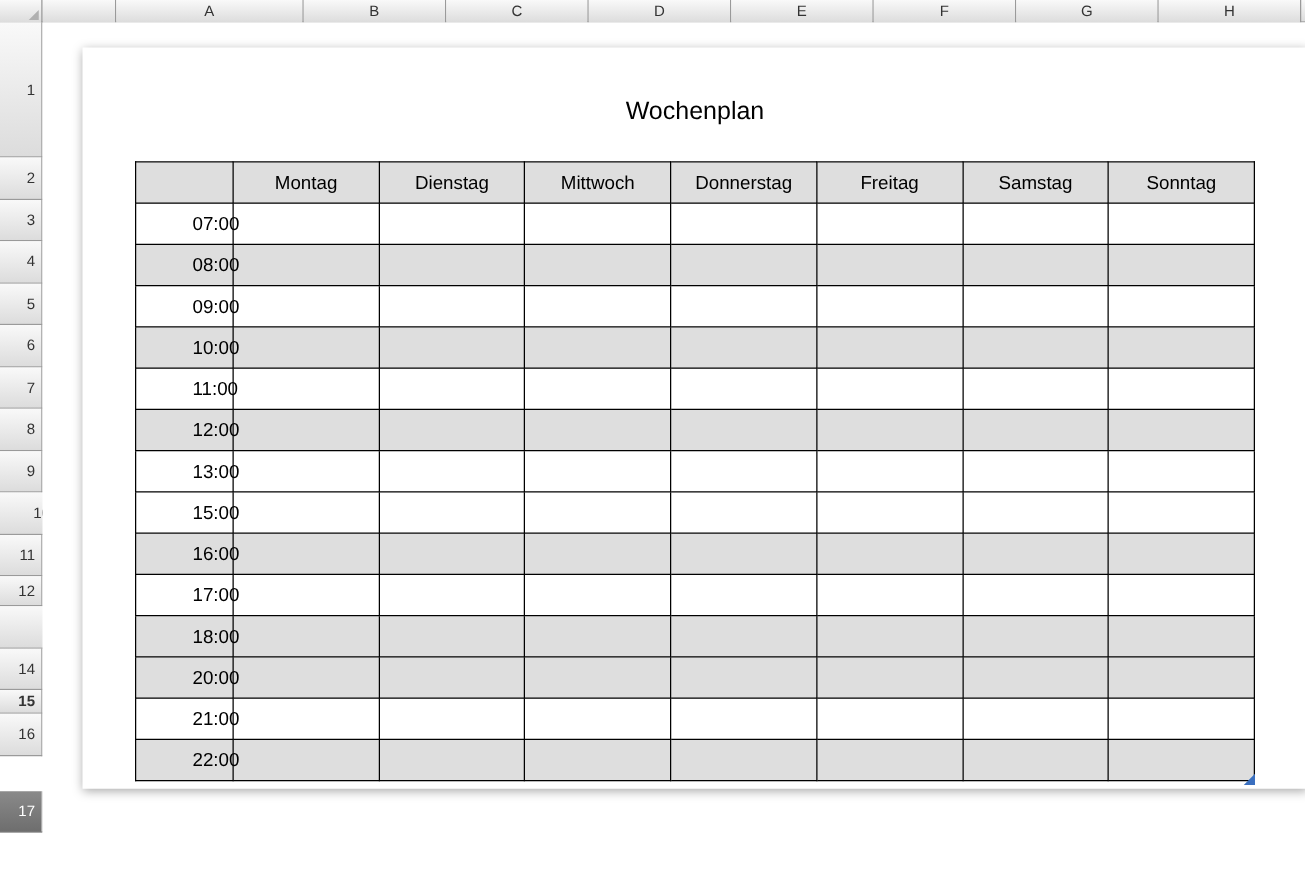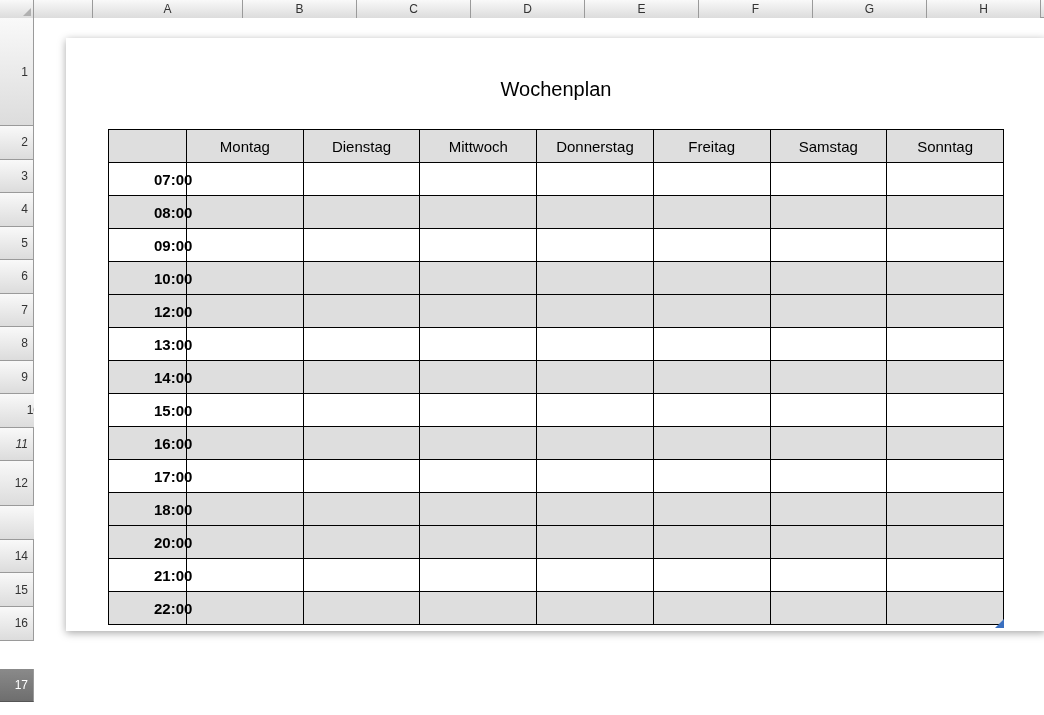--- a/index.html
+++ b/index.html
@@ -118,21 +118,21 @@
     }
     table.wochenplan th {
       background: #dedede;
       font-weight: normal;
       text-align: center;
       margin-top: 10px;
     }
     table.wochenplan td.time {
       background: #fff;
       text-align: center;
-      font-weight: bold;
+      font-weight: normal;
       width: 80px;
       padding-left: 45px;
     }
     table.wochenplan tr.shaded td { background: #dedede; }
     table.wochenplan tr.shaded td.time { background: #dedede; margin-top: 16px; }
     table.wochenplan td.cell { background: #fff; }
     table.wochenplan tr.shaded td.cell { background: #dedede; }
 
     .col-time { width: 78px; }
     .col-day { width: auto; }
@@ -167,25 +167,25 @@
     <div class="row-header" style="height: 108px;">1</div>
     <div class="row-header" style="height: 33.5px;">2</div>
     <div class="row-header" style="height: 33.5px;">3</div>
     <div class="row-header" style="height: 33.5px;">4</div>
     <div class="row-header" style="height: 33.5px;">5</div>
     <div class="row-header" style="height: 33.5px;">6</div>
     <div class="row-header" style="height: 33.5px;">7</div>
     <div class="row-header" style="height: 33.5px;">8</div>
     <div class="row-header" style="height: 33.5px;">9</div>
     <div class="row-header" style="height: 33.5px; padding-left: 40px;">10</div>
-    <div class="row-header" style="height: 33.5px; font-style: italic;">11</div>
-    <div class="row-header" style="height: 45px;">12</div>
+    <div class="row-header" style="height: 33.5px;">11</div>
+    <div class="row-header" style="height: 24px;">12</div>
     <div class="row-header" style="height: 33.5px; padding-left: 48px;">13</div>
     <div class="row-header" style="height: 33.5px;">14</div>
-    <div class="row-header" style="height: 34px;">15</div>
+    <div class="row-header" style="height: 19px; font-weight: bold;">15</div>
     <div class="row-header" style="height: 33.5px;">16</div>
     <div class="row-header selected" style="height: 33.5px; margin-top: 28px;">17</div>
   </div>
 
 <div class="sheet-area">
   <div class="page">
     <div class="title">Wochenplan</div>
     <table class="wochenplan">
       <colgroup>
         <col class="col-time">
@@ -243,42 +243,42 @@
           <tr class="shaded">
             <td class="time">10:00</td>
             <td class="cell"></td>
             <td class="cell"></td>
             <td class="cell"></td>
             <td class="cell"></td>
             <td class="cell"></td>
             <td class="cell"></td>
             <td class="cell"></td>
           </tr>
+          <tr>
+            <td class="time">11:00</td>
+            <td class="cell"></td>
+            <td class="cell"></td>
+            <td class="cell"></td>
+            <td class="cell"></td>
+            <td class="cell"></td>
+            <td class="cell"></td>
+            <td class="cell"></td>
+          </tr>
           <tr class="shaded">
             <td class="time">12:00</td>
             <td class="cell"></td>
             <td class="cell"></td>
             <td class="cell"></td>
             <td class="cell"></td>
             <td class="cell"></td>
             <td class="cell"></td>
             <td class="cell"></td>
           </tr>
           <tr>
             <td class="time">13:00</td>
-            <td class="cell"></td>
-            <td class="cell"></td>
-            <td class="cell"></td>
-            <td class="cell"></td>
-            <td class="cell"></td>
-            <td class="cell"></td>
-            <td class="cell"></td>
-          </tr>
-          <tr class="shaded">
-            <td class="time">14:00</td>
             <td class="cell"></td>
             <td class="cell"></td>
             <td class="cell"></td>
             <td class="cell"></td>
             <td class="cell"></td>
             <td class="cell"></td>
             <td class="cell"></td>
           </tr>
           <tr>
             <td class="time">15:00</td>

